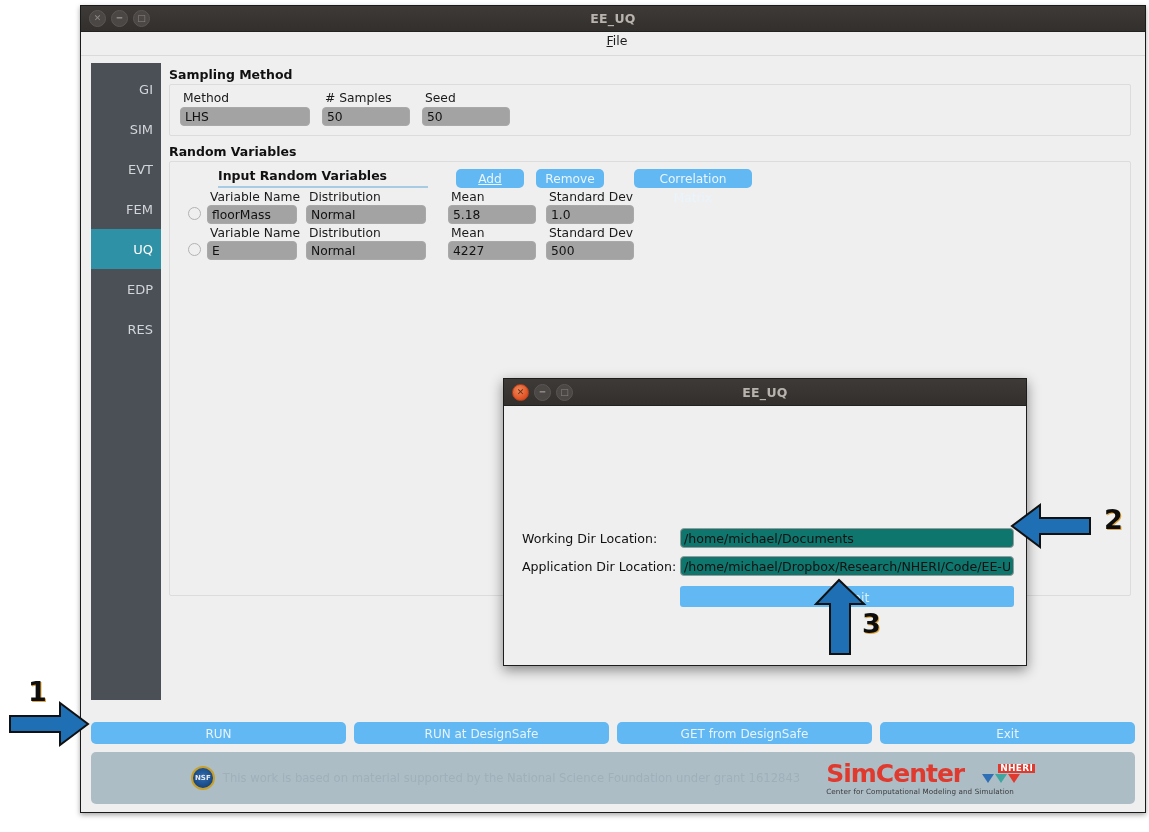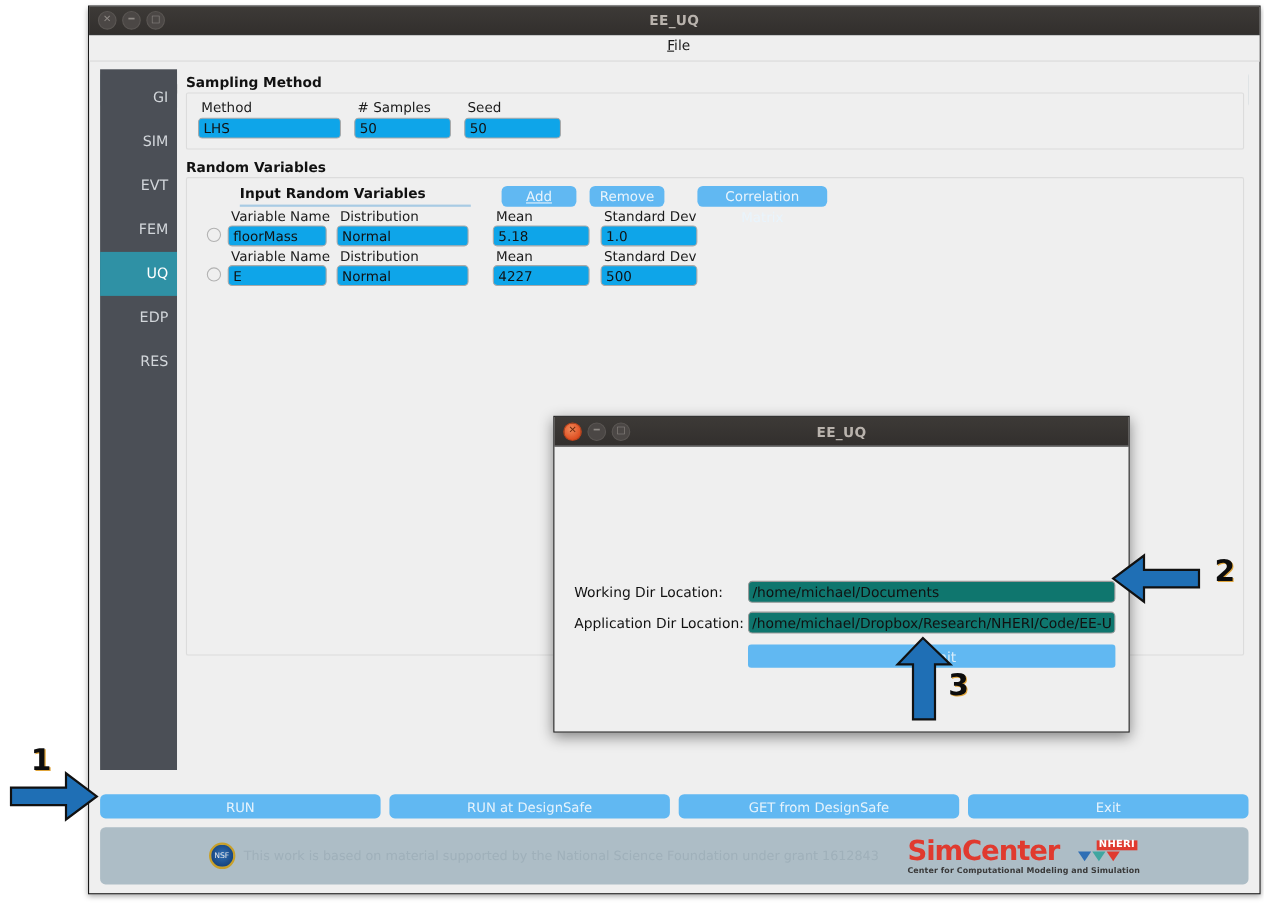--- a/index.html
+++ b/index.html
@@ -174,21 +174,21 @@
 
   .fieldrow { display: flex; align-items: flex-end; gap: 12px; }
   .field { display: flex; flex-direction: column; }
   .field label {
     font-size: 12.3px;
     color: #1a1a1a;
     margin: 0 0 2px 3px;
   }
   .tinput {
     border: 1px solid #a9a9a9;
-    background: #0ea5e9;
+    background: #a3a3a3;
     border-radius: 4px;
     height: 19px;
     font-size: 12.3px;
     color: #111;
     padding: 0 4px;
     box-sizing: border-box;
     font-family: "DejaVu Sans", "Liberation Sans", sans-serif;
   }
 
   
@@ -282,21 +282,21 @@
     justify-content: center;
     gap: 8px;
   }
   .nsf-seal {
     width: 24px; height: 24px;
     border-radius: 50%;
     background: radial-gradient(circle at 50% 45%, #2f6fb5 0%, #1d4f8c 55%, #0f3566 100%);
     border: 2px solid #c8a02a;
     box-sizing: border-box;
     display: flex; align-items: center; justify-content: center;
-    color: #e8e8e8; font-size: 7px; font-weight: normal;
+    color: #e8e8e8; font-size: 7px; font-weight: bold;
   }
   .footer-text {
     font-size: 11.6px;
     color: #9fb0ba;
   }
   .simcenter {
     display: flex;
     flex-direction: column;
     align-items: flex-start;
     margin-left: 18px;
@@ -315,21 +315,21 @@
     font-size: 9px; font-weight: bold; color: #ffffff;
     background: #e03a2f; padding: 0 2px; letter-spacing: .3px; margin-left: 32px;
   }
   .sc-tris { display: flex; gap: 1px; margin-top: 1px; }
   .tri { width: 0; height: 0; border-left: 6px solid transparent; border-right: 6px solid transparent; }
   .tri.b { border-top: 9px solid #2f6fb5; }
   .tri.g { border-top: 9px solid #3fa6a0; }
   .tri.r { border-top: 9px solid #e03a2f; }
   .sc-sub {
     font-size: 7.2px;
-    font-weight: bold;
+    font-weight: normal;
     color: #3a3a3a;
     margin-top: 1px;
     letter-spacing: .1px;
   }
 
   
   #dialog {
     position: absolute;
     left: 503px;
     top: 378px;

